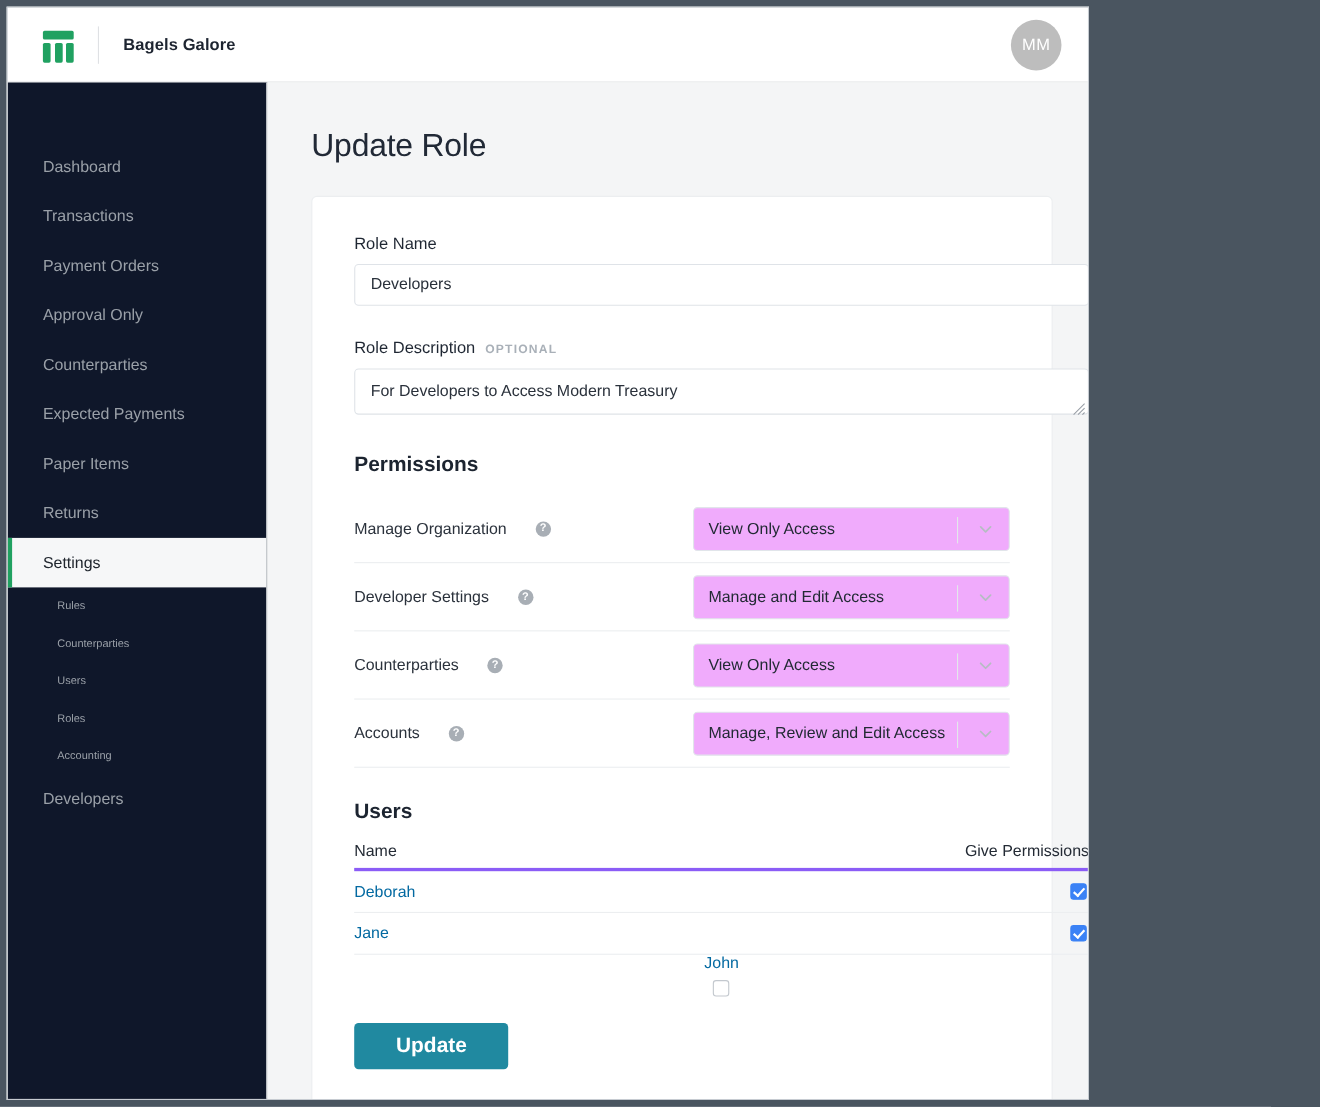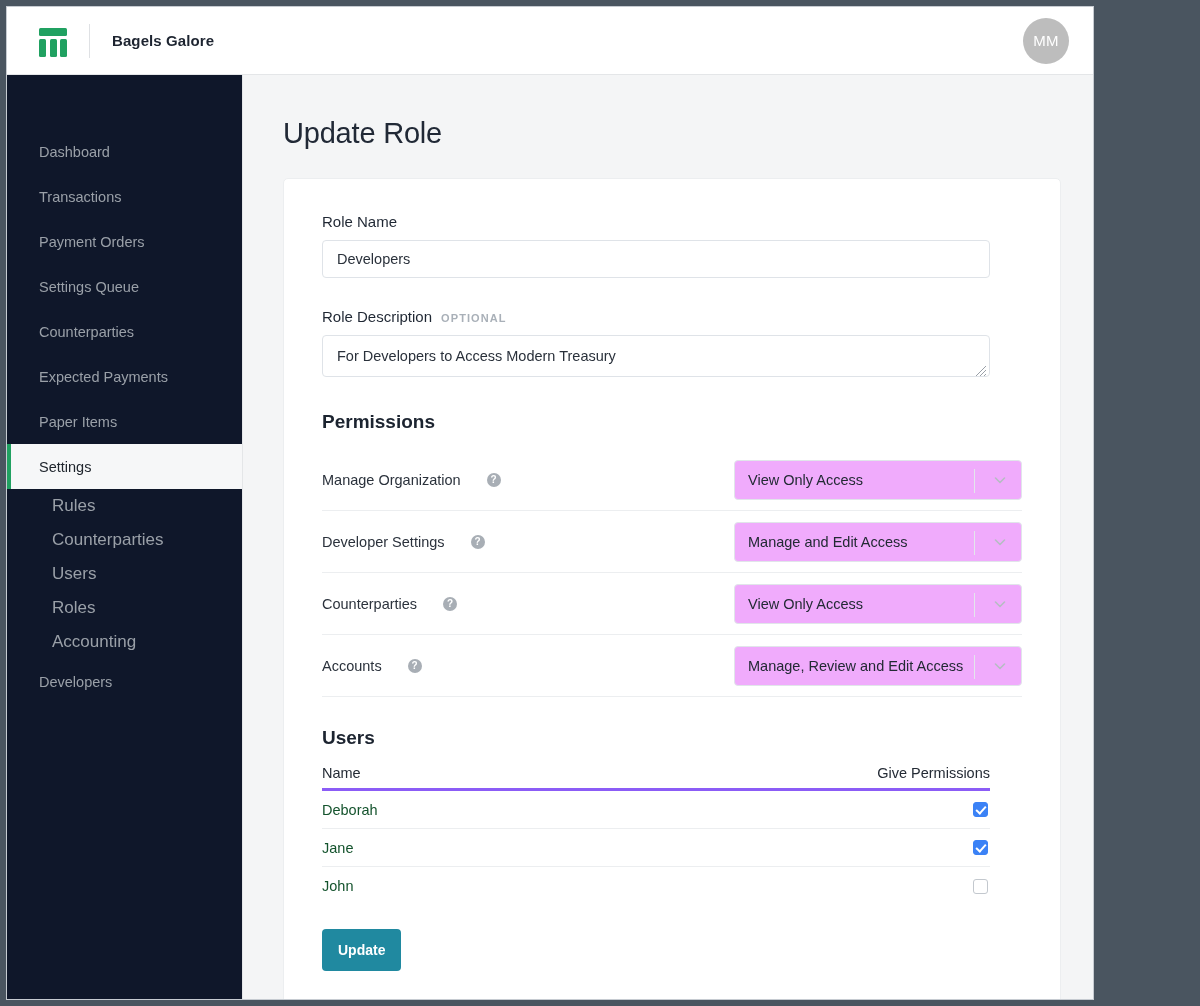--- a/index.html
+++ b/index.html
@@ -9,21 +9,21 @@
     height: 1006px;
     overflow: hidden;
     font-family: "Liberation Sans", sans-serif;
     background: #4a5560;
   }
 
   
   .app-frame {
     position: absolute;
     left: 6px; top: 6px;
-    width: 1088px; height: 994px;
+    width: 984px; height: 994px;
     background: #f4f5f6;
     border: 1px solid #c6cbd1;
     display: flex;
     flex-direction: column;
     overflow: hidden;
   }
 
   
   .topbar {
     height: 68px;
@@ -102,21 +102,21 @@
     position: absolute;
     left: 0; top: 0; bottom: 0;
     width: 3.5px;
     background: #20a161;
   }
   .nav-subitem {
     height: 34px;
     display: flex;
     align-items: center;
     padding-left: 45px;
-    font-size: 17px;
+    font-size: 10px;
     color: #9aa0a8;
     cursor: pointer;
   }
 
   
   .content {
     flex: 1 1 auto;
     background: #f4f5f6;
     padding: 42px 32px 0 40px;
     overflow: hidden;
@@ -264,22 +264,22 @@
     border-bottom: 3px solid #8b5cf6;
   }
   .col-name { flex: 1 1 auto; font-size: 14.5px; color: #242b35; }
   .col-perm { font-size: 14.5px; color: #242b35; }
   .user-row {
     display: flex;
     align-items: center;
     height: 38px;
     border-bottom: 1px solid #eceef0;
   }
-  .user-row:last-child { border-bottom: none; }
-  .user-name { flex: 1 1 auto; font-size: 14.5px; color: #14532d; }
+  .user-row:last-child { border-bottom: none; flex-direction: column; }
+  .user-name { flex: 1 1 auto; font-size: 14.5px; color: #0369a1; }
   .checkbox {
     width: 15px; height: 15px;
     border-radius: 3px;
     border: 1px solid #c3c8ce;
     background: #fff;
     position: relative;
     cursor: pointer;
     margin-right: 2px;
   }
   .checkbox.checked {
@@ -292,26 +292,26 @@
     left: 4.4px; top: 1.4px;
     width: 4px; height: 8px;
     border: solid #ffffff;
     border-width: 0 2px 2px 0;
     transform: rotate(42deg);
   }
 
   .update-btn {
     margin-top: 24px;
     height: 42px;
-    padding: 0 16px;
+    padding: 0 38px;
     background: #2089a0;
     color: #ffffff;
     border: none;
     border-radius: 4px;
-    font-size: 14px;
+    font-size: 19px;
     font-weight: bold;
     font-family: "Liberation Sans", sans-serif;
     cursor: pointer;
   }
 </style>
 </head>
 <body>
 
 <div class="app-frame">
 
@@ -336,30 +336,33 @@
       <div class="nav-item">
         <span>Dashboard</span>
       </div>
       <div class="nav-item">
         <span>Transactions</span>
       </div>
       <div class="nav-item">
         <span>Payment Orders</span>
       </div>
       <div class="nav-item">
-        <span>Settings Queue</span>
+        <span>Approval Only</span>
       </div>
       <div class="nav-item">
         <span>Counterparties</span>
       </div>
       <div class="nav-item">
         <span>Expected Payments</span>
       </div>
       <div class="nav-item">
         <span>Paper Items</span>
+      </div>
+      <div class="nav-item">
+        <span>Returns</span>
       </div>
       <div class="nav-item active">
         <span>Settings</span>
       </div>
       <div class="nav-subitem">
         <span>Rules</span>
       </div>
       <div class="nav-subitem">
         <span>Counterparties</span>
       </div>

